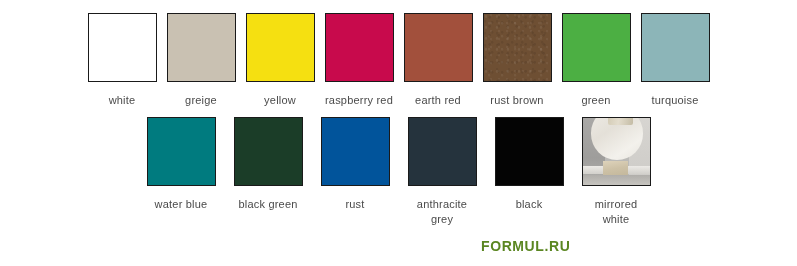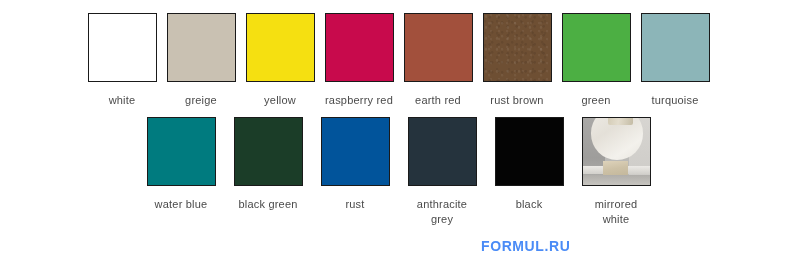--- a/index.html
+++ b/index.html
@@ -137,21 +137,21 @@
     word-wrap: break-word;
   }
 
   .watermark {
     position: absolute;
     left: 481px;
     top: 238px;
     font-size: 14px;
     font-weight: bold;
     letter-spacing: .6px;
-    color: #3b82f6;
+    color: #4d7c0f;
     opacity: .92;
     user-select: none;
   }
 </style>
 </head>
 <body>
 
 <div class="palette">
 
   <div class="swatch-row row-1">

